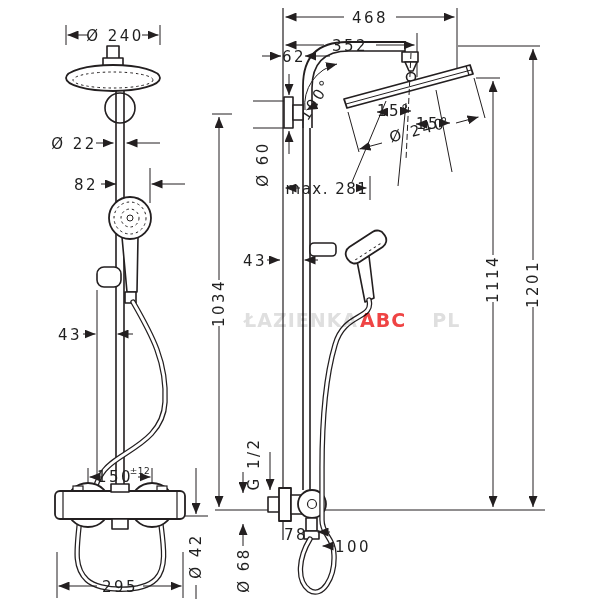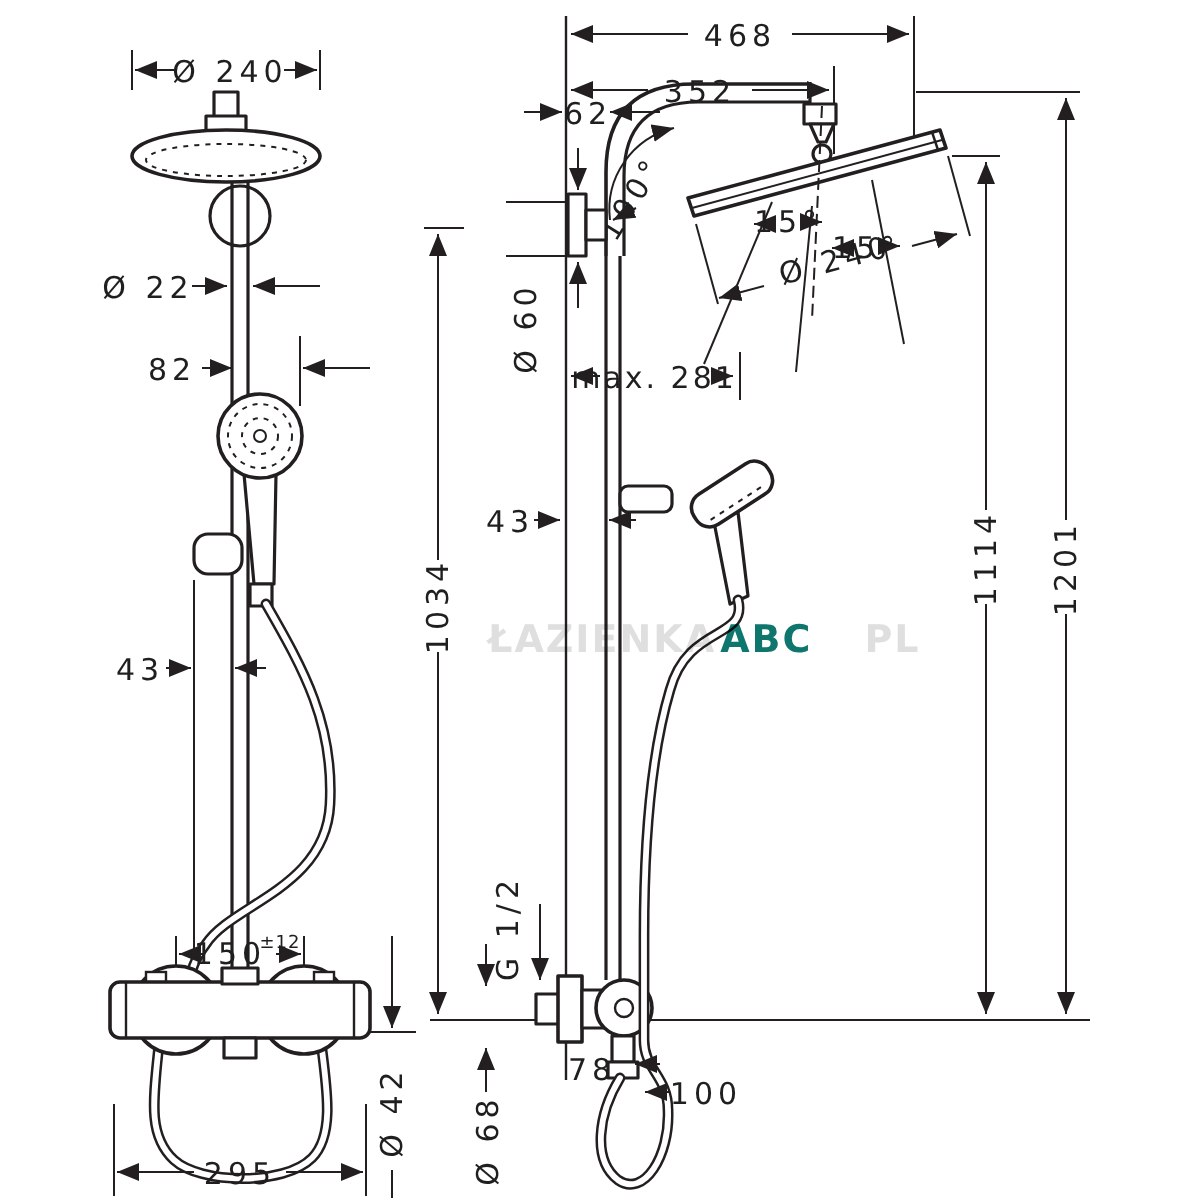--- a/index.html
+++ b/index.html
@@ -18,21 +18,21 @@
   .hose-i{stroke:#ffffff;stroke-width:2.9;fill:none;stroke-linecap:round;}
   text.dim{font-family:"DejaVu Sans","Liberation Sans",sans-serif;font-size:15px;
            letter-spacing:2.5px;fill:#1f1f1f;text-anchor:middle;}
   text.dimsup{font-family:"DejaVu Sans","Liberation Sans",sans-serif;font-size:9px;
            letter-spacing:.5px;fill:#1f1f1f;text-anchor:middle;}
   
   .watermark{position:absolute;left:220px;top:309px;z-index:3;white-space:nowrap;
              font-weight:bold;font-size:19px;letter-spacing:1px;
              mix-blend-mode:multiply;pointer-events:none;}
   .wm-left,.wm-right{color:#d7d7d7;opacity:.8;margin-left:24px;}
-  .wm-brand{color:#0f766e;padding:0 2px;}
+  .wm-brand{color:#ef4444;padding:0 2px;}
 </style>
 </head>
 <body>
 
 <div class="canvas">
 
   <svg width="600" height="600" viewBox="0 0 600 600">
     <defs>
       <marker id="ah" viewBox="0 0 11 9" refX="11" refY="4.5" markerWidth="11" markerHeight="9" orient="auto">
         <path d="M0,0 L11,4.5 L0,9 Z" fill="#231f20"></path>

